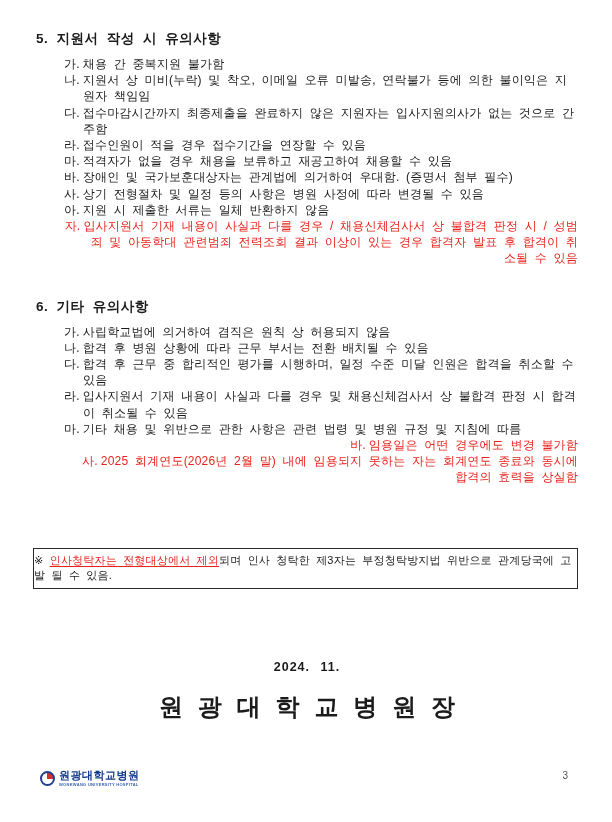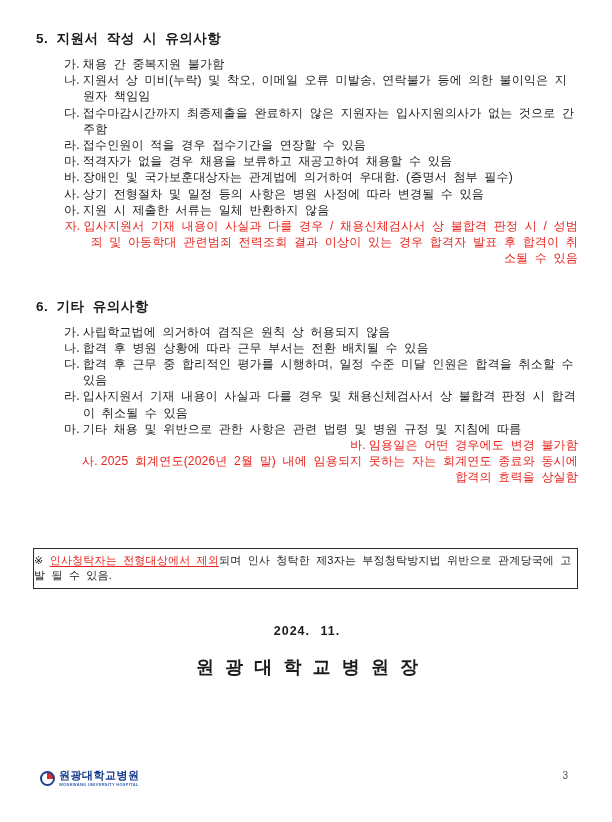--- a/index.html
+++ b/index.html
@@ -61,31 +61,31 @@
     font-weight:400;
     word-spacing:3px;
     letter-spacing:0.2px;
   }
   .notice-box .red-u{
     color:var(--c-red);
     text-decoration:underline;
     text-underline-offset:2px;
   }
   .closing-date{
-    margin-top:35px;
+    margin-top:71px;
     text-align:center;
     font-size:12.5px;
     font-weight:700;
     letter-spacing:1px;
     word-spacing:6px;
   }
   .closing-signer{
     margin-top:17px;
     text-align:center;
-    font-size:18px;
+    font-size:24px;
     font-weight:700;
     letter-spacing:0.62em;
     text-indent:0.62em; 
   }
   .footer{
     position:absolute;
     left:0;bottom:0;
     width:612px;
     height:44px;
   }

